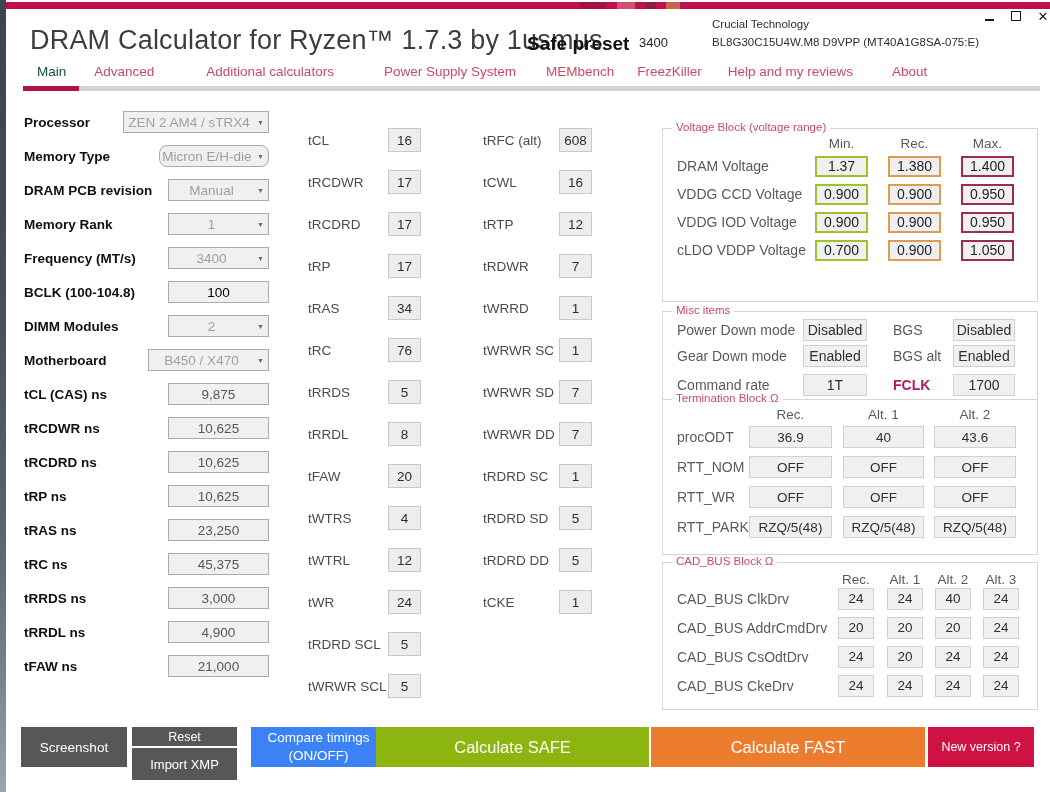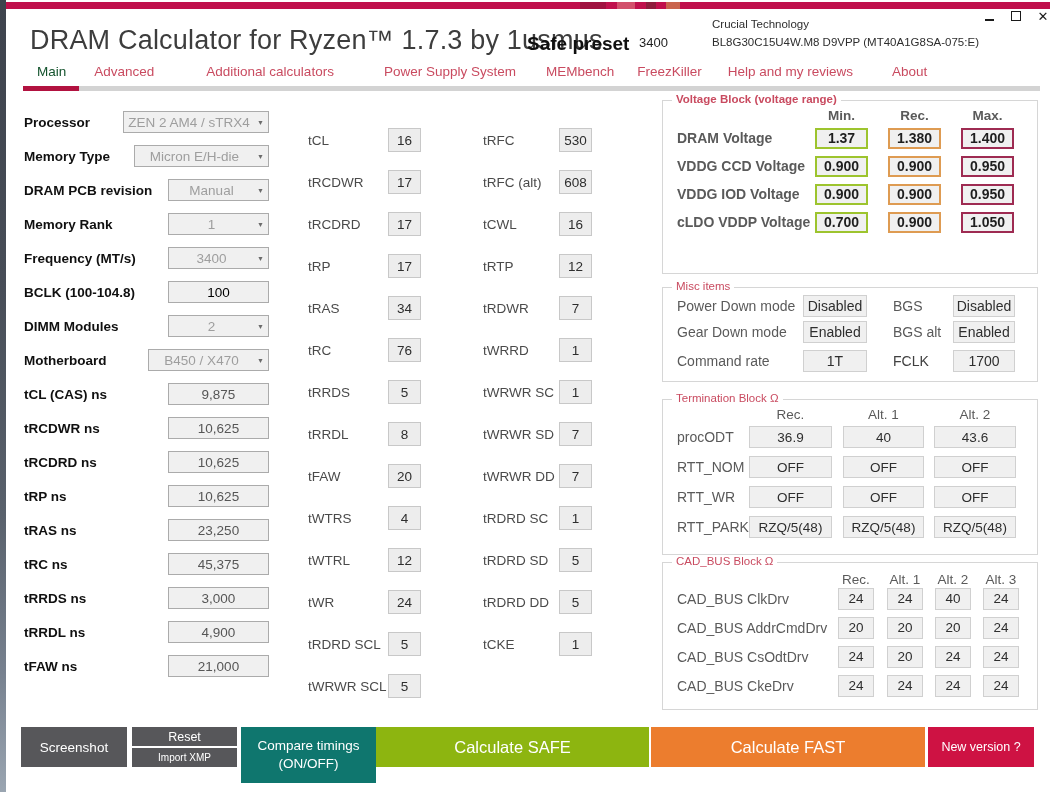--- a/index.html
+++ b/index.html
@@ -41,79 +41,79 @@
   .tab-underline .active-seg { position:absolute; left:0; top:0; width:56px; height:5px; background:#B21240; }
 
   
   .left-panel { position:absolute; left:24px; top:105px; width:245px; }
   .lrow { height:34px; display:flex; align-items:center; justify-content:space-between; }
   .llabel { font-size:13.5px; font-weight:bold; color:#101010; white-space:nowrap; }
   .box { height:22px; background:#F0F0F0; border:1px solid #ABABAB;
     display:flex; align-items:center; justify-content:center; font-size:13.5px; }
   .dd { position:relative; color:#9E9E9E; padding-right:14px; justify-content:center; }
   .dd .dd-arrow { position:absolute; right:4px; top:7px; font-size:7px; color:#6B6B6B; }
-  .w101{width:101px;} .w146{width:146px;} .w135{width:135px;} .w121{width:121px;}
+  .w101{width:101px;} .w146{width:146px;} .w135{width:110px;border-radius:8px;} .w121{width:121px;}
   .inp-black{ width:101px; color:#000; }
   .inp-gray{ width:101px; color:#565656; }
 
   
   .tcol { position:absolute; top:119px; }
   .tcol1 { left:308px; width:113px; }
   .tcol2 { left:483px; width:109px; }
   .trow { height:42px; display:flex; align-items:center; justify-content:space-between; }
   .tlabel { font-size:13.5px; color:#4A4A4A; white-space:nowrap; }
   .tbox { width:33px; height:24px; background:#EDEDED; border:1px solid #C8C8C8;
     display:flex; align-items:center; justify-content:center; font-size:13.5px; color:#2E2E2E; }
 
   
   .group { position:absolute; left:662px; width:376px; border:1px solid #D6D6D6; background:#FFF; }
   .gtitle { position:absolute; top:-8px; left:9px; background:#FFF; padding:0 4px;
     font-size:11.5px; color:#C94B60; white-space:nowrap; }
-  .g-voltage { top:100px; height:174px;font-weight:bold; }
-  .g-misc { top:287px; height:95px; }
+  .g-voltage { top:128px; height:174px; }
+  .g-misc { top:311px; height:95px; }
   .g-term { top:399px; height:156px; }
   .g-cad { top:562px; height:148px; }
 
   .vgrid { display:grid; grid-template-columns:138px 53px 20px 53px 20px 53px; padding-left:14px; }
   .vheader { padding-top:5px; height:23px; }
   .ghead { font-size:13.5px; color:#5A5A5A; text-align:center; align-self:center; }
   .vrow-line { height:28px; align-items:center; }
   .glabel { font-size:14px; color:#5A5A5A; white-space:nowrap; align-self:center; }
   .vbox { height:21px; background:#F0F0F0; display:flex; align-items:center; justify-content:center;
     font-size:14px; color:#1E1E1E; align-self:center; }
   .vmin { border:2px solid #9DC42E; }
   .vrec { border:2px solid #DE9B52; }
   .vmax { border:2px solid #9E2B52; }
 
   .mgrid { display:grid; grid-template-columns:126px 64px 26px 60px 62px; padding-left:14px; }
   .mrow-line { height:29px; align-items:center; }
   .mbox { height:22px; background:#F0F0F0; border:1px solid #D0D0D0; display:flex; align-items:center;
     justify-content:center; font-size:14px; color:#2E2E2E; align-self:center; }
-  .fclk { font-weight:normal; color:#404040; }
+  .fclk { font-weight:bold; color:#be185d; }
   .pad-top6 { padding-top:6px; }
 
   .tgrid { display:grid; grid-template-columns:72px 83px 11px 81px 10px 82px; padding-left:14px; }
   .theader { padding-top:7px; height:22px; }
   .trow-line { height:30px; align-items:center; }
   .tbbox { height:22px; background:#F0F0F0; border:1px solid #D0D0D0; display:flex; align-items:center;
     justify-content:center; font-size:13.5px; color:#2E2E2E; align-self:center; }
 
   .cgrid { display:grid; grid-template-columns:161px 36px 13px 36px 12px 36px 12px 36px; padding-left:14px; }
   .cheader { padding-top:9px; height:21px; }
   .crow-line { height:29px; align-items:center; }
   .cbox { height:22px; background:#F0F0F0; border:1px solid #D0D0D0; display:flex; align-items:center;
     justify-content:center; font-size:13.5px; color:#2E2E2E; align-self:center; }
 
   
   .fbtn { position:absolute; color:#FFF; display:flex; align-items:center; justify-content:center;
     text-align:center; cursor:pointer; }
   .btn-screenshot { left:21px; top:727px; width:106px; height:40px; background:#57575A; font-size:13.5px; }
   .btn-reset { left:132px; top:727px; width:105px; height:19px; background:#57575A; font-size:12.5px; }
-  .btn-import { left:132px; top:748px; width:105px; height:19px; background:#57575A; font-size:10px; }
-  .btn-compare { left:241px; top:727px; width:135px; height:56px; background:#0f766e; font-size:13.5px;
+  .btn-import { left:132px; top:748px; width:105px; height:32px; background:#57575A; font-size:13px; }
+  .btn-compare { left:251px; top:727px; width:135px; height:40px; background:#3b82f6; font-size:13.5px;
     flex-direction:column; line-height:1.35; }
   .btn-safe { left:376px; top:727px; width:273px; height:40px; background:#8DB510; font-size:16.5px; }
   .btn-fast { left:651px; top:727px; width:274px; height:40px; background:#EC7D2E; font-size:16.5px; }
   .btn-newver { left:928px; top:727px; width:106px; height:40px; background:#CE1243; font-size:12.5px; }
 </style>
 </head>
 <body>
 
 <div class="desktop-strip"></div>
 <div class="titlebar-strip">
@@ -300,24 +300,20 @@
       <span class="tbox">5</span>
     </div>
   <div class="trow">
       <span class="tlabel">tWRWR SCL</span>
       <span class="tbox">5</span>
     </div>
 </div>
 
 <div class="tcol tcol2">
   <div class="trow">
-      <span class="tlabel">tRFC</span>
-      <span class="tbox">530</span>
-    </div>
-  <div class="trow">
       <span class="tlabel">tRFC (alt)</span>
       <span class="tbox">608</span>
     </div>
   <div class="trow">
       <span class="tlabel">tCWL</span>
       <span class="tbox">16</span>
     </div>
   <div class="trow">
       <span class="tlabel">tRTP</span>
       <span class="tbox">12</span>

